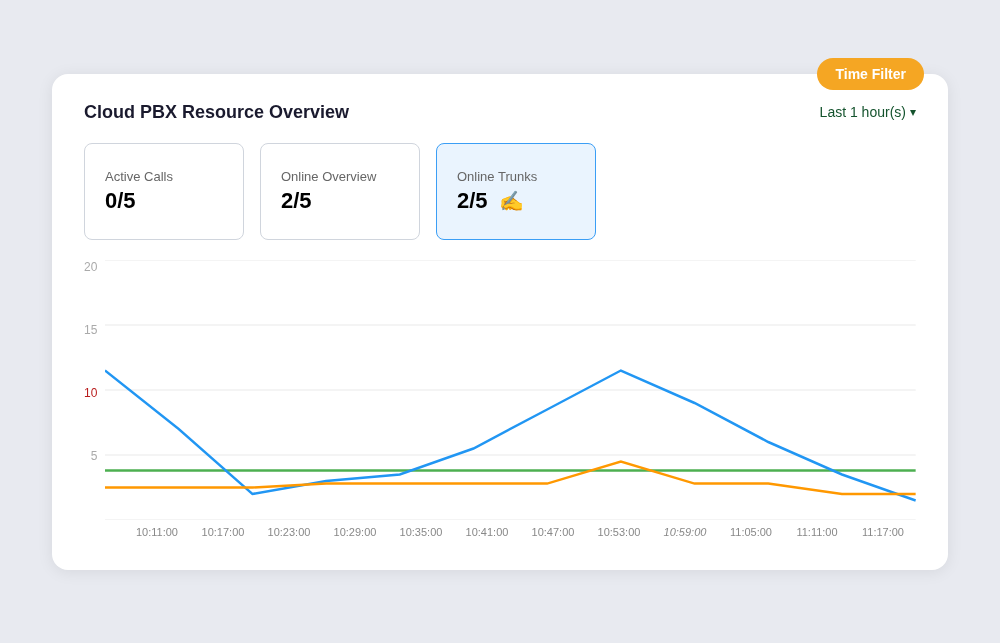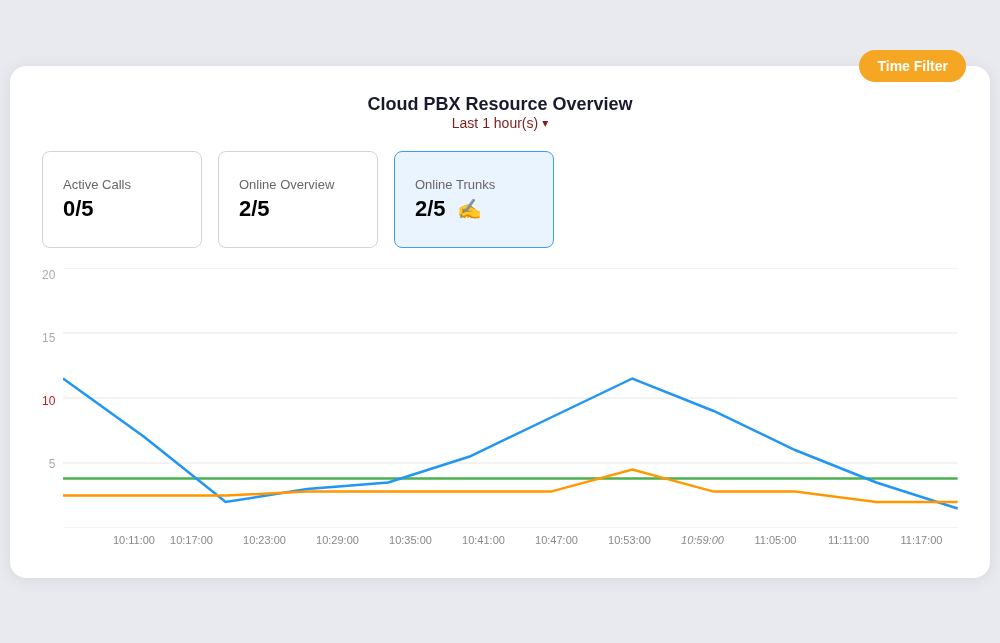--- a/index.html
+++ b/index.html
@@ -7,21 +7,21 @@
       background: #e8eaf0;
       display: flex;
       justify-content: center;
       align-items: center;
       min-height: 100vh;
       font-family: -apple-system, BlinkMacSystemFont, 'Segoe UI', sans-serif;
     }
     .card {
       background: #fff;
       border-radius: 16px;
-      width: 980px;
+      width: 896px;
       padding: 28px 32px 32px 32px;
       position: relative;
       box-shadow: 0 2px 16px rgba(0,0,0,0.08);
     }
     .time-filter-badge {
       position: absolute;
       top: -16px;
       right: 24px;
       background: #f5a623;
       color: #fff;
@@ -29,30 +29,29 @@
       font-weight: 600;
       padding: 8px 18px;
       border-radius: 20px;
       cursor: pointer;
     }
     .header-row {
       display: flex;
       justify-content: space-between;
       align-items: center;
       margin-bottom: 20px;
-      flex-direction: column;
     }
     .card-title {
       font-size: 18px;
       font-weight: 600;
       color: #1a1a2e;
     }
     .time-selector {
       font-size: 14px;
-      color: #7f1d1d;
+      color: #14532d;
       display: flex;
       align-items: center;
       gap: 4px;
       cursor: pointer;
     }
     .chevron-icon {
       font-size: 12px;
     }
     .metrics-row {
       display: flex;
@@ -171,21 +170,21 @@
         <line x1="0" y1="130" x2="860" y2="130" stroke="#e8e8e8" stroke-width="1"></line>
         <line x1="0" y1="195" x2="860" y2="195" stroke="#e8e8e8" stroke-width="1"></line>
         <line x1="0" y1="260" x2="860" y2="260" stroke="#e8e8e8" stroke-width="1"></line>
 
         <polyline id="account-trunk-line" fill="none" stroke="#4caf50" stroke-width="2.5" points="0,210.6 78.18181818181819,210.6 156.36363636363637,210.6 234.54545454545453,210.6 312.72727272727275,210.6 390.9090909090909,210.6 469.09090909090907,210.6 547.2727272727273,210.6 625.4545454545455,210.6 703.6363636363636,210.6 781.8181818181818,210.6 860,210.6"></polyline>
         <polyline id="register-trunk-line" fill="none" stroke="#2196f3" stroke-width="2.5" points="0,110.5 78.18181818181819,169 156.36363636363637,234 234.54545454545453,221 312.72727272727275,214.5 390.9090909090909,188.5 469.09090909090907,149.5 547.2727272727273,110.5 625.4545454545455,143 703.6363636363636,182 781.8181818181818,214.5 860,240.5"></polyline>
         <polyline id="peer-trunk-line" fill="none" stroke="#ff9800" stroke-width="2.5" points="0,227.5 78.18181818181819,227.5 156.36363636363637,227.5 234.54545454545453,223.6 312.72727272727275,223.6 390.9090909090909,223.6 469.09090909090907,223.6 547.2727272727273,201.5 625.4545454545455,223.6 703.6363636363636,223.6 781.8181818181818,234 860,234"></polyline>
       </svg>
     </div>
     <div class="x-labels" id="x-labels-row" style="padding-left:0; margin-left:40px; margin-top:6px;">
-        <span class="x-label" style="flex: 1 1 0%; text-align: right;">10:11:00</span>
+        <span class="x-label" style="flex: 1 1 0%;">10:11:00</span>
         <span class="x-label" style="flex: 1 1 0%;">10:17:00</span>
         <span class="x-label" style="flex: 1 1 0%;">10:23:00</span>
         <span class="x-label" style="flex: 1 1 0%;">10:29:00</span>
         <span class="x-label" style="flex: 1 1 0%;">10:35:00</span>
         <span class="x-label" style="flex: 1 1 0%;">10:41:00</span>
         <span class="x-label" style="flex: 1 1 0%;">10:47:00</span>
         <span class="x-label" style="flex: 1 1 0%;">10:53:00</span>
         <span class="x-label" style="flex: 1 1 0%; font-style: italic;">10:59:00</span>
         <span class="x-label" style="flex: 1 1 0%;">11:05:00</span>
         <span class="x-label" style="flex: 1 1 0%;">11:11:00</span>

